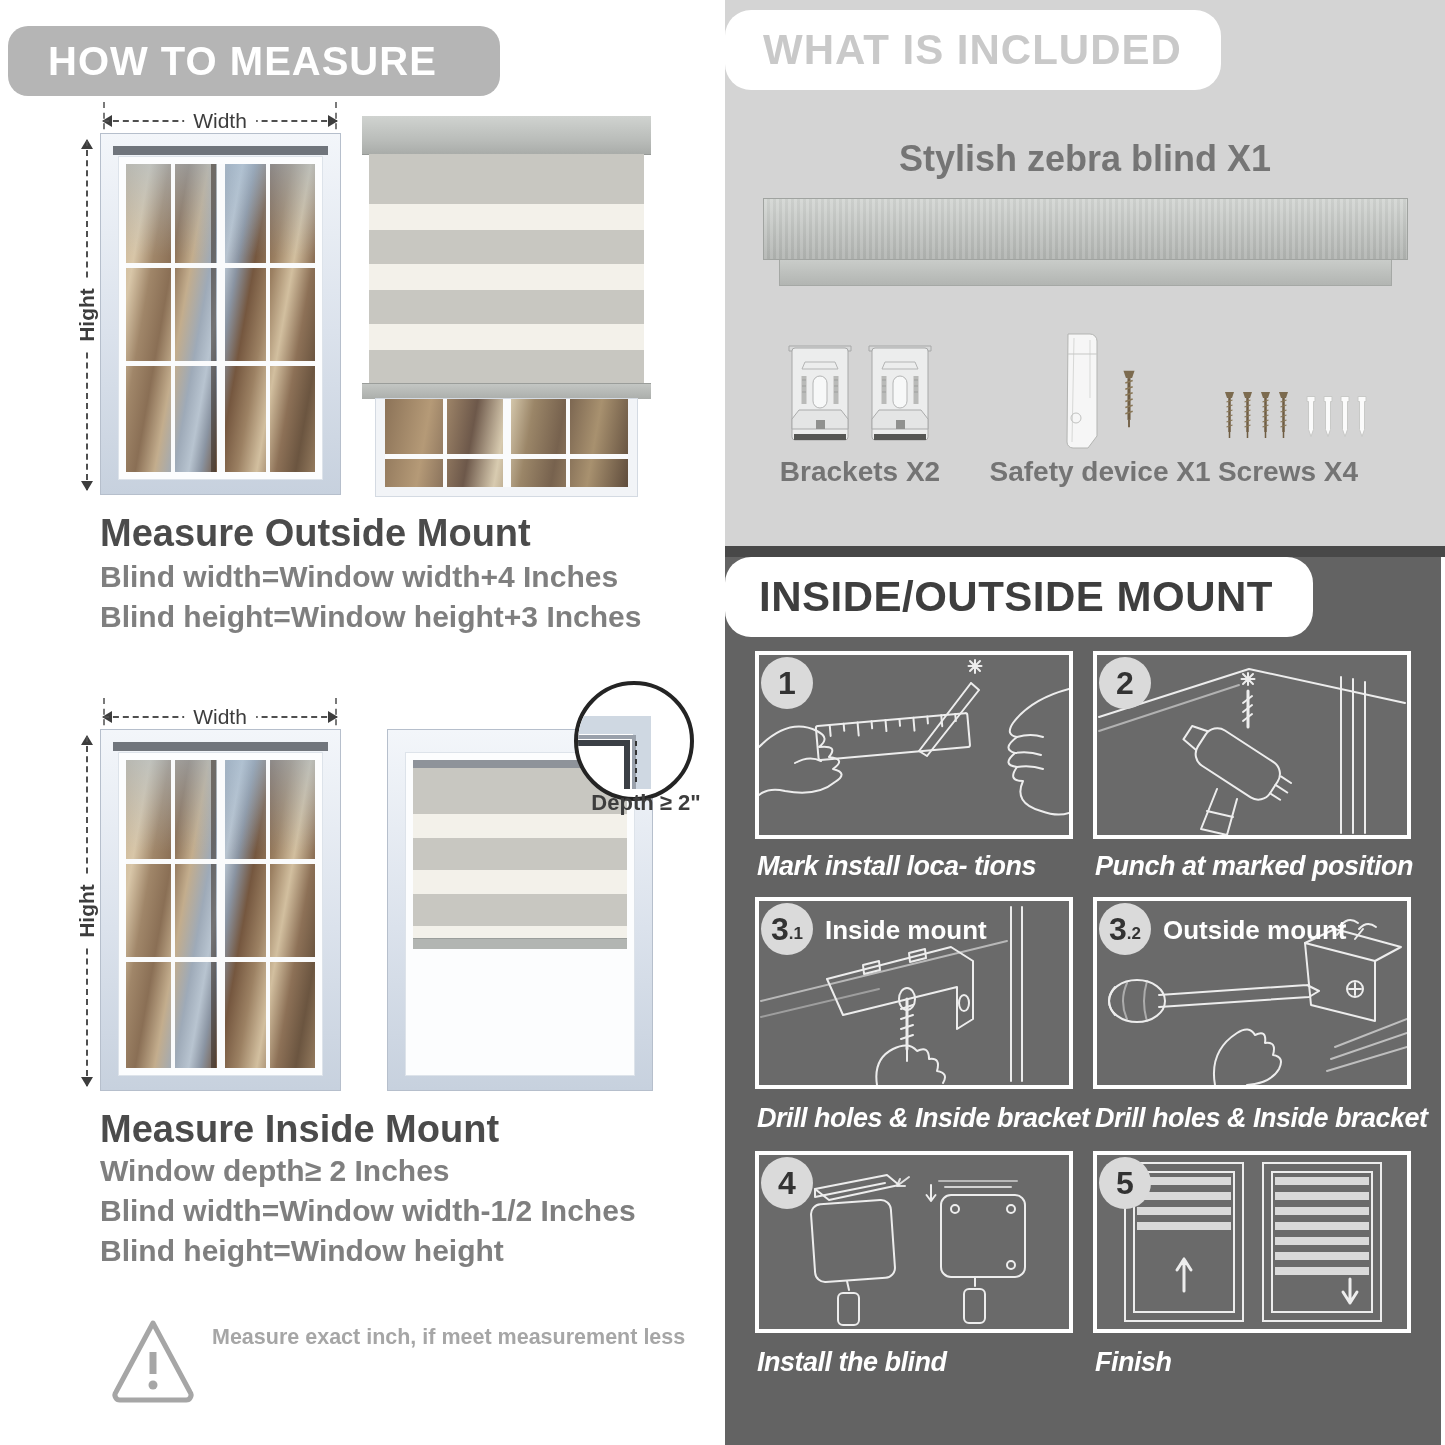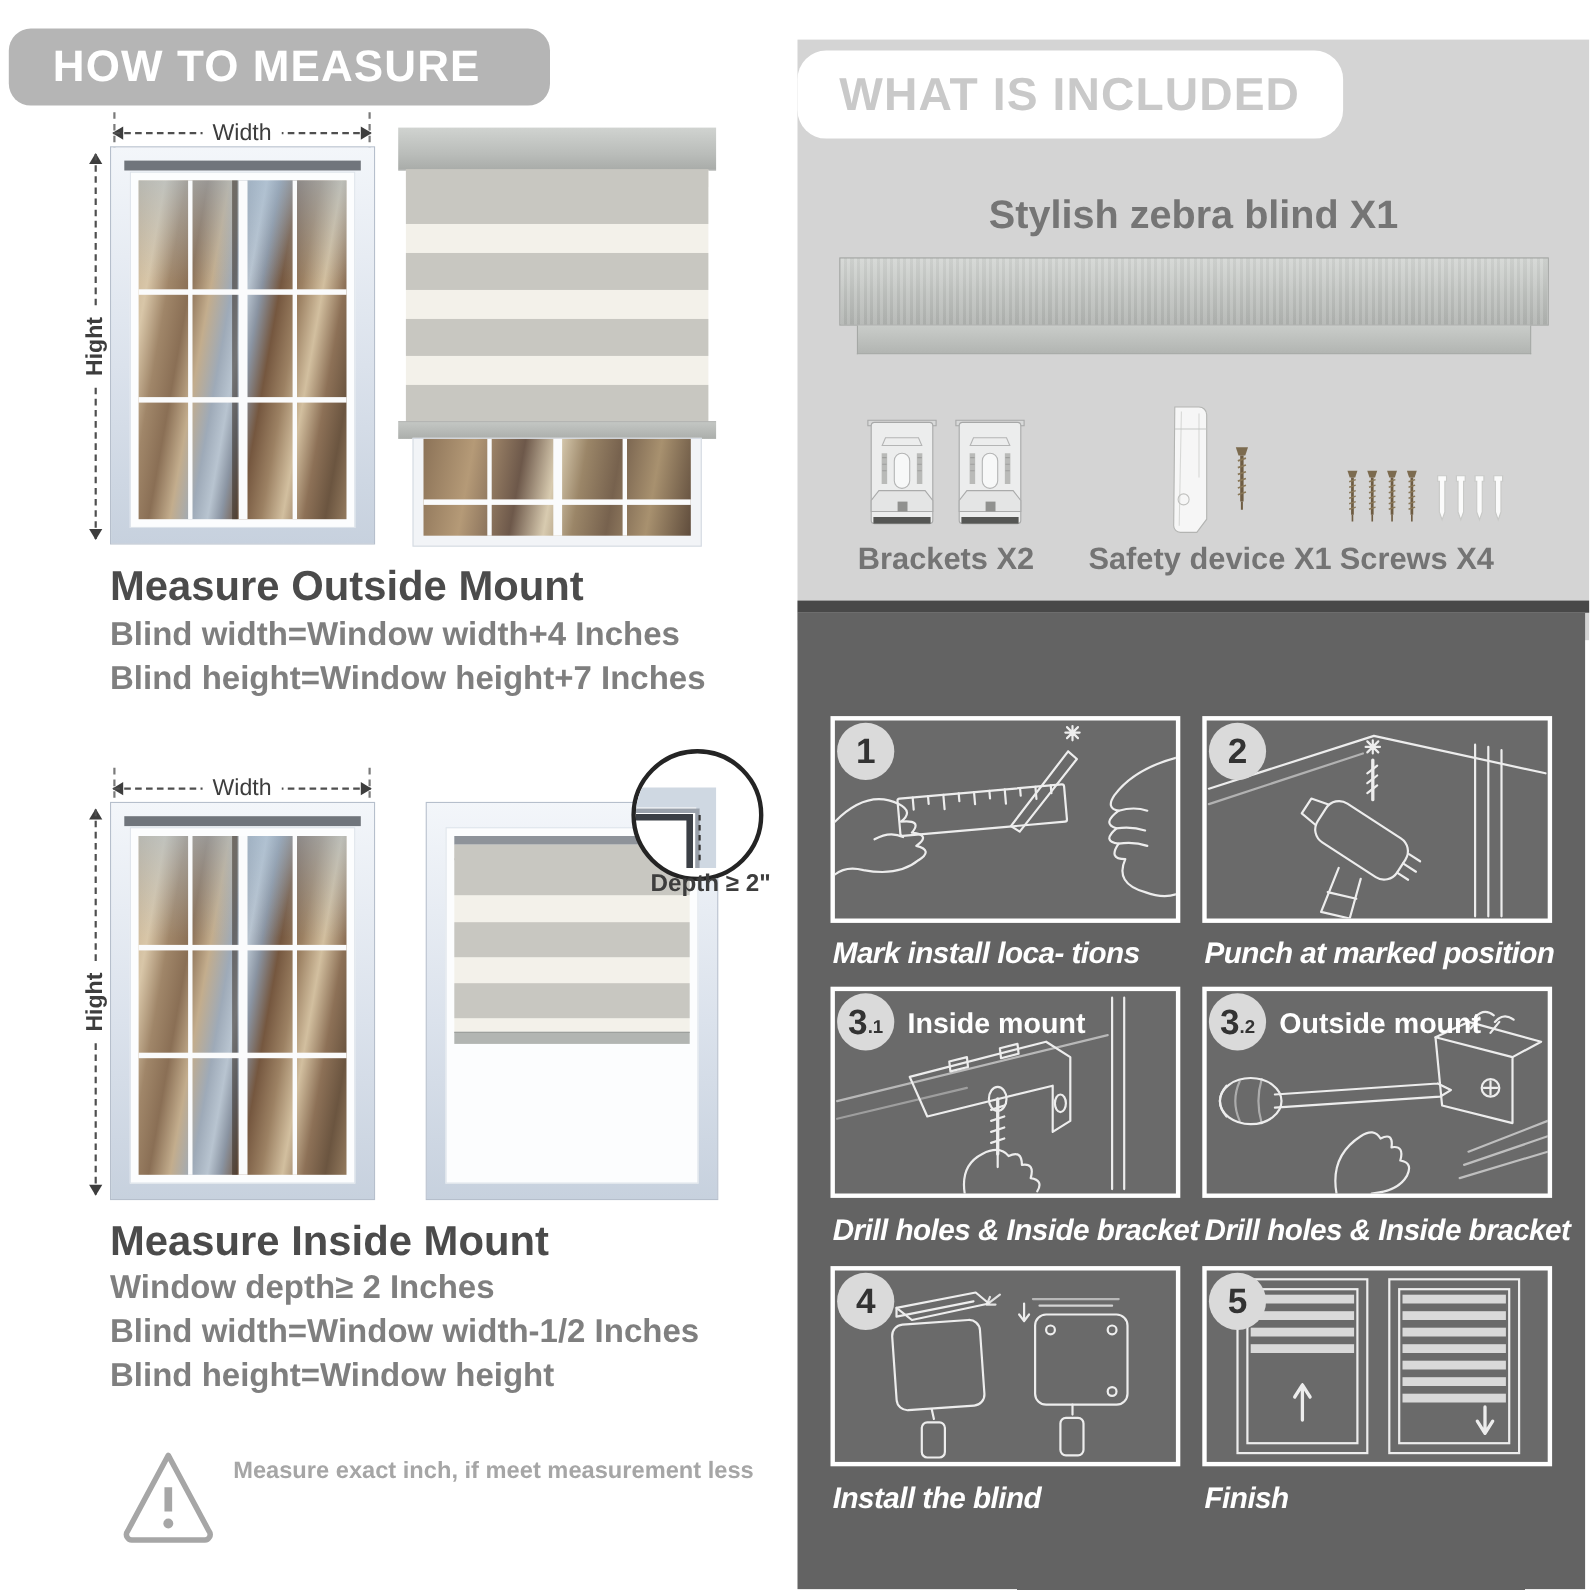--- a/index.html
+++ b/index.html
@@ -10,21 +10,21 @@
   
   .hbox{position:absolute;font-weight:bold;display:flex;align-items:center;box-sizing:border-box;}
   #htm-header{left:8px;top:26px;width:492px;height:70px;background:var(--header-gray,#b5b5b5);
     color:#fff;font-size:40px;padding-left:40px;border-radius:20px;letter-spacing:1px;}
   #included-header{left:0;top:10px;width:496px;height:80px;background:#fff;
     color:var(--included-header-text,#c9c9c9);font-size:42px;padding-left:38px;border-radius:26px;letter-spacing:1px;}
   #mount-header{left:0;top:0;width:588px;height:80px;background:#fff;
     color:var(--mount-header-text,#3e3e3e);font-size:42px;padding-left:34px;border-radius:26px;letter-spacing:.5px;}
 
   
-  #sec-included{position:absolute;left:725px;top:0;width:720px;height:546px;background:var(--included-bg,#d4d4d4);margin-top:36px;}
+  #sec-included{position:absolute;left:725px;top:0;width:720px;height:546px;background:var(--included-bg,#d4d4d4);}
   #divider-strip{position:absolute;left:725px;top:546px;width:720px;height:11px;background:var(--divider-strip,#484848);}
   #sec-mount{position:absolute;left:725px;top:557px;width:716px;height:888px;background:var(--mount-bg,#636363);}
 
   #product-label{position:absolute;left:0;top:138px;width:720px;text-align:center;
     font-size:36px;font-weight:bold;color:var(--product-text,#757575);}
   .item-label{position:absolute;font-size:28px;font-weight:bold;color:var(--item-label,#747474);
     text-align:center;white-space:nowrap;}
 
   
   #headrail-img{position:absolute;left:38px;top:198px;width:645px;height:92px;}
@@ -158,21 +158,21 @@
           <i class="mv" style="left:24%;width:4px;"></i>
           <i class="mv" style="left:calc(50% - 4px);width:8px;"></i>
           <i class="mv" style="right:24%;width:4px;"></i>
           <i class="mh" style="top:62%;height:5px;"></i>
         </div>
       </div>
     </div>
 
     <div class="h2" style="left:100px;top:512px;">Measure Outside Mount</div>
     <div class="formula" style="left:100px;top:560px;">Blind width=Window width+4 Inches</div>
-    <div class="formula" style="left:100px;top:600px;">Blind height=Window height+7 Inches</div>
+    <div class="formula" style="left:100px;top:600px;">Blind height=Window height+3 Inches</div>
 
     <div class="warrow" style="left:103px;top:706px;width:234px;">
       <i class="t1"></i>
       <i class="t2"></i>
       <i class="line"></i>
       <span class="lbl">Width</span>
     </div>
     <div class="harrow" style="left:76px;top:736px;height:350px;">
       <i class="line"></i>
       <span class="lbl">Hight</span>
@@ -318,20 +318,23 @@
       </svg>
 
     <div class="item-label" style="left:20px;top:456px;width:230px;">Brackets X2</div>
     <div class="item-label" style="left:262px;top:456px;width:226px;">Safety device X1</div>
     <div class="item-label" style="left:478px;top:456px;width:170px;">Screws X4</div>
   </section>
 
   <div id="divider-strip"></div>
 
   <section id="sec-mount">
+    <div class="hbox" id="mount-header">
+      <span>INSIDE/OUTSIDE MOUNT</span>
+    </div>
 
     <div class="panel" style="left:30px;top:94px;width:318px;height:188px;">
       <svg class="art" viewBox="0 0 310 180" stroke="currentColor" fill="none" stroke-width="2">
         <g stroke-linecap="round" stroke-linejoin="round">
           <path d="M0 92 Q30 62 58 76 Q72 83 60 92 Q80 90 70 102 Q88 104 74 114 Q90 118 76 127 Q58 142 26 136 Q10 132 0 140"></path>
           <path d="M36 108 Q50 100 62 106"></path>
           <g transform="rotate(-5 140 82)">
             <rect x="58" y="64" width="152" height="34" rx="2"></rect>
             <path d="M72 64 v11 M86 64 v7 M100 64 v13 M114 64 v7 M128 64 v11 M142 64 v7 M156 64 v13 M170 64 v7 M184 64 v11 M198 64 v7"></path>
           </g>

